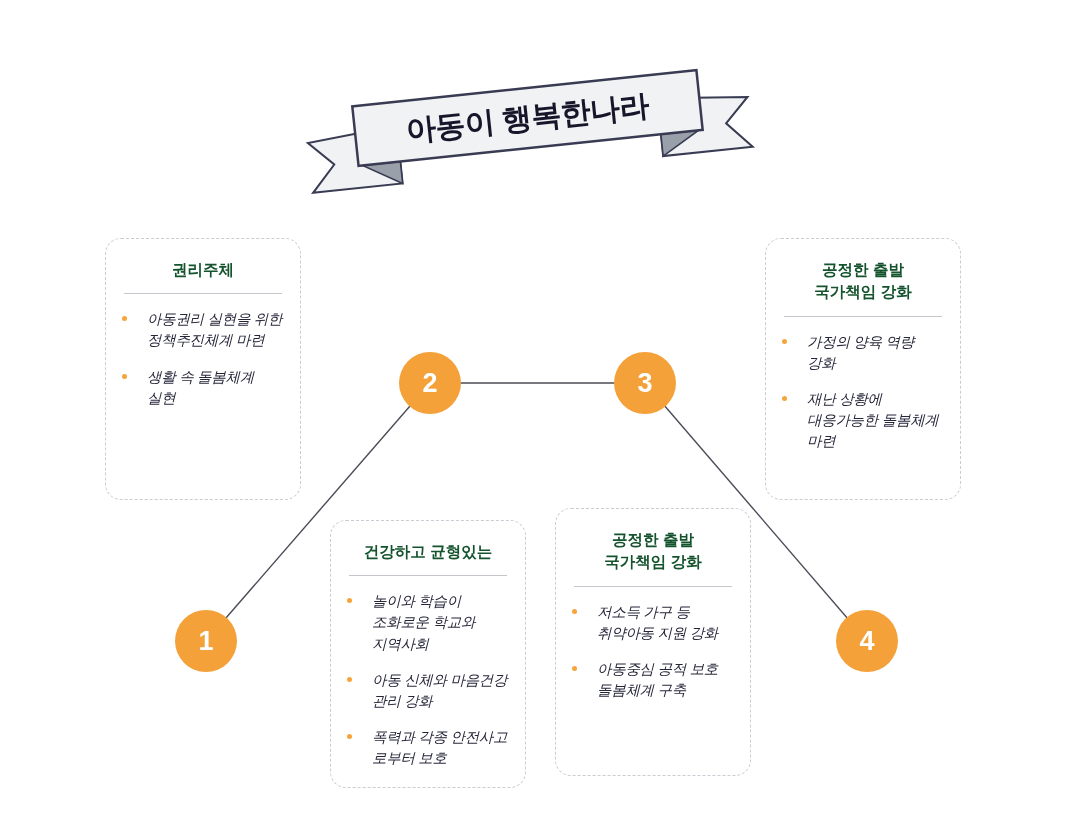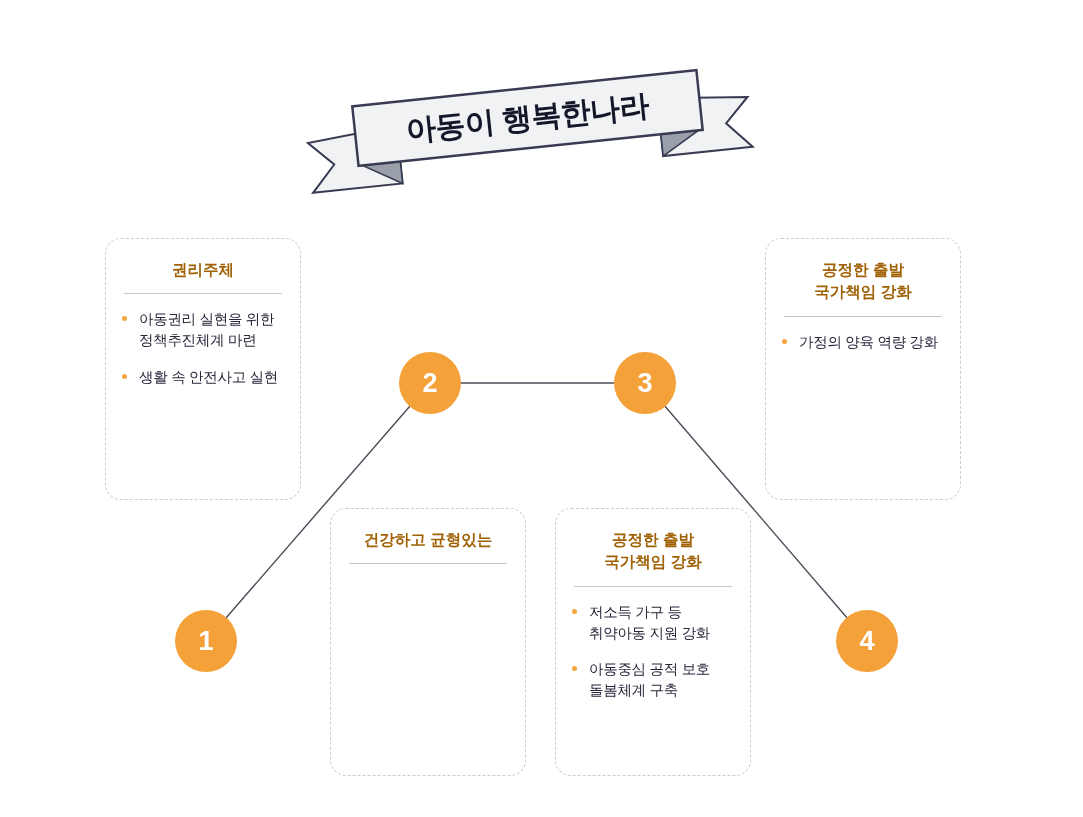--- a/index.html
+++ b/index.html
@@ -33,31 +33,31 @@
   #node-4 { left:836px; top:610px; }
 
   
   .card {
     position:absolute; z-index:2; background:#ffffff;
     border:1px dashed #c9cdd3; border-radius:16px;
     padding:20px 16px 14px 16px;
   }
   #card-1 { left:105px; top:238px; width:196px; height:262px; }
   #card-4 { left:765px; top:238px; width:196px; height:262px; }
-  #card-2 { left:330px; top:508px; width:196px; height:268px; }
+  #card-2 { left:330px; top:520px; width:196px; height:268px; }
   #card-3 { left:555px; top:508px; width:196px; height:268px; }
 
   .card-title {
     text-align:center; font-weight:bold; font-size:15.5px;
-    color:#a16207; line-height:1.45; word-break:keep-all;
+    color:#14532d; line-height:1.45; word-break:keep-all;
   }
   .divider { border-top:1px solid #c4c8cd; margin:12px 2px 15px 2px; }
 
   .bullets { list-style:none; }
-  .bullet { display:flex; gap:12px; margin-bottom:15px; }
+  .bullet { display:flex; gap:20px; margin-bottom:15px;font-style:italic; }
   .dot {
     width:5px; height:5px; border-radius:50%; background:#F5A53C;
     margin-top:7px; flex:none;
   }
   .bullet-text {
     font-size:14.5px; color:#26263A; line-height:1.45;
     font-weight:500; letter-spacing:-0.3px; word-break:keep-all;
   }
 </style>
 </head>
@@ -100,30 +100,44 @@
       <div>권리주체</div>
     </div>
     <div class="divider"></div>
     <ul class="bullets">
       <li class="bullet">
         <span class="dot"></span>
         <span class="bullet-text">아동권리 실현을 위한 정책추진체계 마련</span>
       </li>
       <li class="bullet">
         <span class="dot"></span>
-        <span class="bullet-text">생활 속 안전사고 실현</span>
+        <span class="bullet-text">생활 속 돌봄체계 실현</span>
       </li>
     </ul>
   </div>
 
   <div class="card" id="card-2">
     <div class="card-title">
       <div>건강하고 균형있는</div>
     </div>
     <div class="divider"></div>
+    <ul class="bullets">
+      <li class="bullet">
+        <span class="dot"></span>
+        <span class="bullet-text">놀이와 학습이 조화로운 학교와 지역사회</span>
+      </li>
+      <li class="bullet">
+        <span class="dot"></span>
+        <span class="bullet-text">아동 신체와 마음건강 관리 강화</span>
+      </li>
+      <li class="bullet">
+        <span class="dot"></span>
+        <span class="bullet-text">폭력과 각종 안전사고 로부터 보호</span>
+      </li>
+    </ul>
   </div>
 
   <div class="card" id="card-3">
     <div class="card-title">
       <div>공정한 출발</div>
       <div>국가책임 강화</div>
     </div>
     <div class="divider"></div>
     <ul class="bullets">
       <li class="bullet">
@@ -141,16 +155,20 @@
     <div class="card-title">
       <div>공정한 출발</div>
       <div>국가책임 강화</div>
     </div>
     <div class="divider"></div>
     <ul class="bullets">
       <li class="bullet">
         <span class="dot"></span>
         <span class="bullet-text">가정의 양육 역량 강화</span>
       </li>
+      <li class="bullet">
+        <span class="dot"></span>
+        <span class="bullet-text">재난 상황에 대응가능한 돌봄체계 마련</span>
+      </li>
     </ul>
   </div>
 
 </div>
 
 </body></html>

